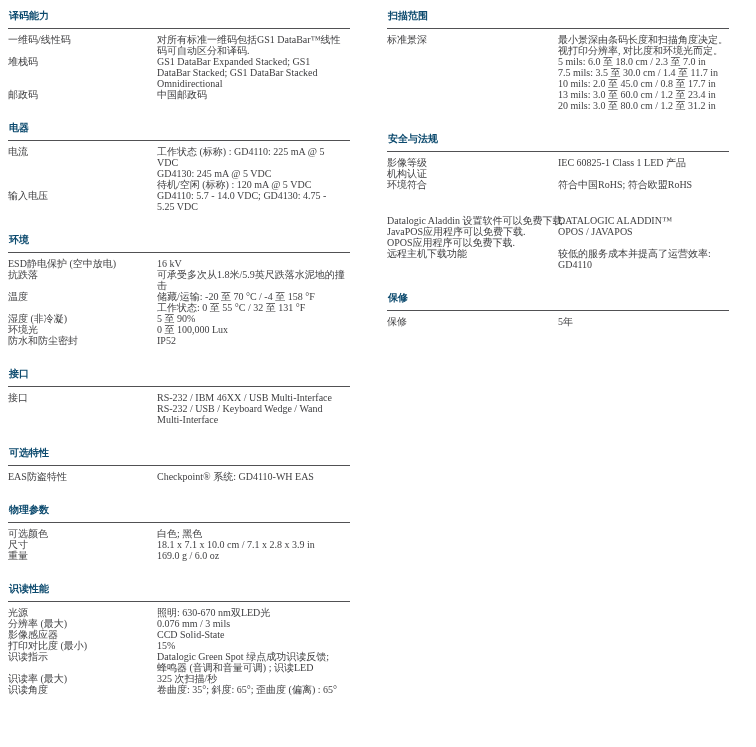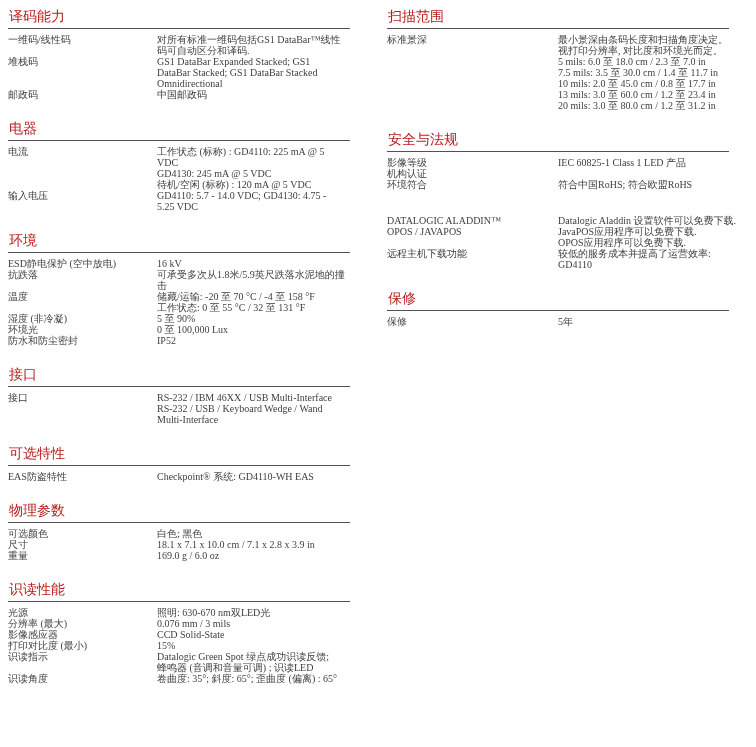--- a/index.html
+++ b/index.html
@@ -28,24 +28,24 @@
   }
   section.spec-section {
     margin: 20px 0 0 0;
   }
   section.spec-section:first-child {
     margin-top: 0;
   }
   h2.sec-title {
     margin: 0;
     padding: 0 0 4px 1px;
-    font-size: 14px;
+    font-size: 10px;
     line-height: 16px;
-    font-weight: 400;
-    color: #b91c1c;
+    font-weight: 700;
+    color: #0c4a6e;
     border-bottom: 1.5px solid #515154;
   }
   .rows {
     padding-top: 5px;
   }
   .row {
     display: grid;
     align-items: start;
   }
   .col-left .row { grid-template-columns: 149px 1fr; }
@@ -271,20 +271,28 @@
             <div class="cell label">
               <div class="line">识读指示</div>
             </div>
             <div class="cell value">
               <div class="line">Datalogic Green Spot 绿点成功识读反馈;</div>
               <div class="line">蜂鸣器 (音调和音量可调) ; 识读LED</div>
             </div>
           </div>
           <div class="row">
             <div class="cell label">
+              <div class="line">识读率 (最大)</div>
+            </div>
+            <div class="cell value">
+              <div class="line">325 次扫描/秒</div>
+            </div>
+          </div>
+          <div class="row">
+            <div class="cell label">
               <div class="line">识读角度</div>
             </div>
             <div class="cell value">
               <div class="line">卷曲度: 35°; 斜度: 65°; 歪曲度 (偏离) : 65°</div>
             </div>
           </div>
         </div>
       </section>
     </div>
     <div class="col col-right">
@@ -329,28 +337,28 @@
             </div>
             <div class="cell value">
               <div class="line">符合中国RoHS; 符合欧盟RoHS</div>
             </div>
           </div>
         </div>
       </section>
       <section class="spec-section">
         <div class="rows">
           <div class="row">
-            <div class="cell label">
-              <div class="line">DATALOGIC ALADDIN™</div>
-              <div class="line">OPOS / JAVAPOS</div>
-            </div>
             <div class="cell value">
               <div class="line">Datalogic Aladdin 设置软件可以免费下载.</div>
               <div class="line">JavaPOS应用程序可以免费下载.</div>
               <div class="line">OPOS应用程序可以免费下载.</div>
+            </div>
+            <div class="cell label">
+              <div class="line">DATALOGIC ALADDIN™</div>
+              <div class="line">OPOS / JAVAPOS</div>
             </div>
           </div>
           <div class="row">
             <div class="cell label">
               <div class="line">远程主机下载功能</div>
             </div>
             <div class="cell value">
               <div class="line">较低的服务成本并提高了运营效率:</div>
               <div class="line">GD4110</div>
             </div>

